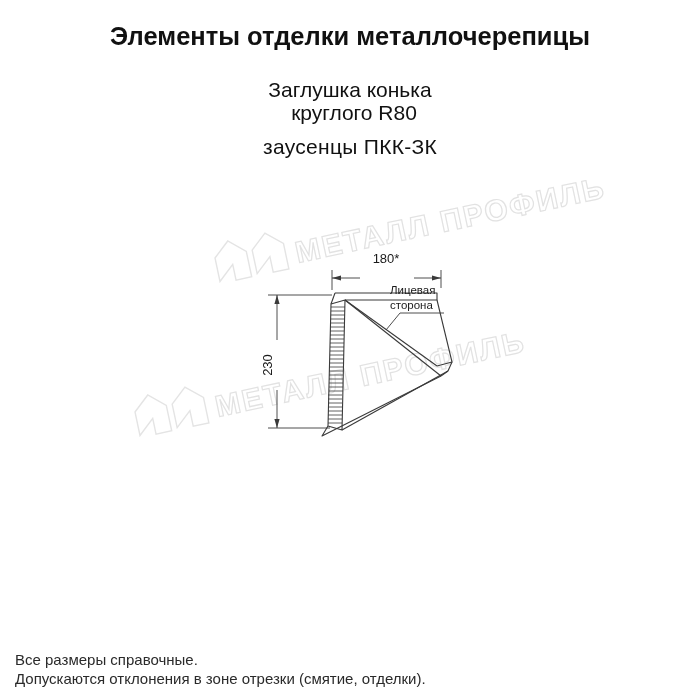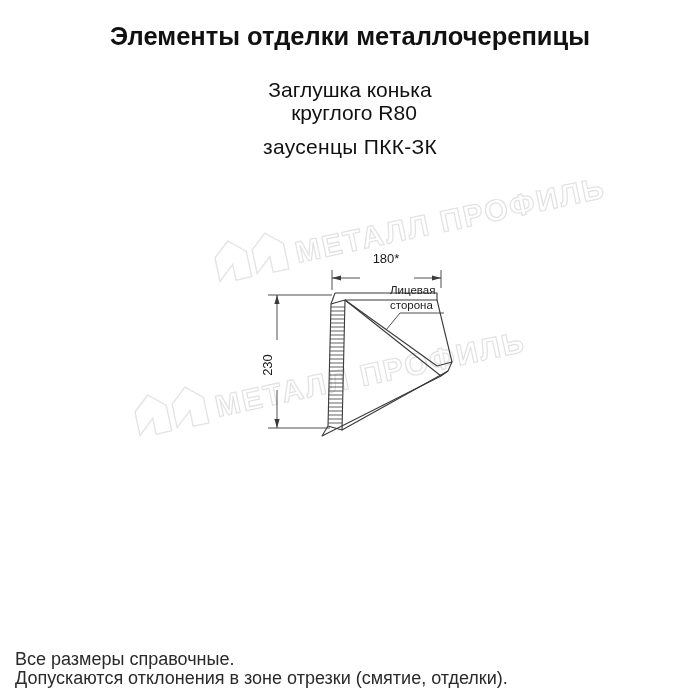--- a/index.html
+++ b/index.html
@@ -57,21 +57,21 @@
     top: 180px;
     width: 700px;
     height: 330px;
     pointer-events: none;
   }
   .footer {
     position: absolute;
     left: 15px;
     bottom: 12px;
     width: 670px;
-    font-size: 18px;
+    font-size: 15px;
     color: #2a2a2a;
     line-height: 19px;
   }
   .footer div { display: block; }
   svg { display: block; }
   .lbl {
     font-family: "Liberation Sans", sans-serif;
     font-size: 13px;
     fill: #1a1a1a;
   }

